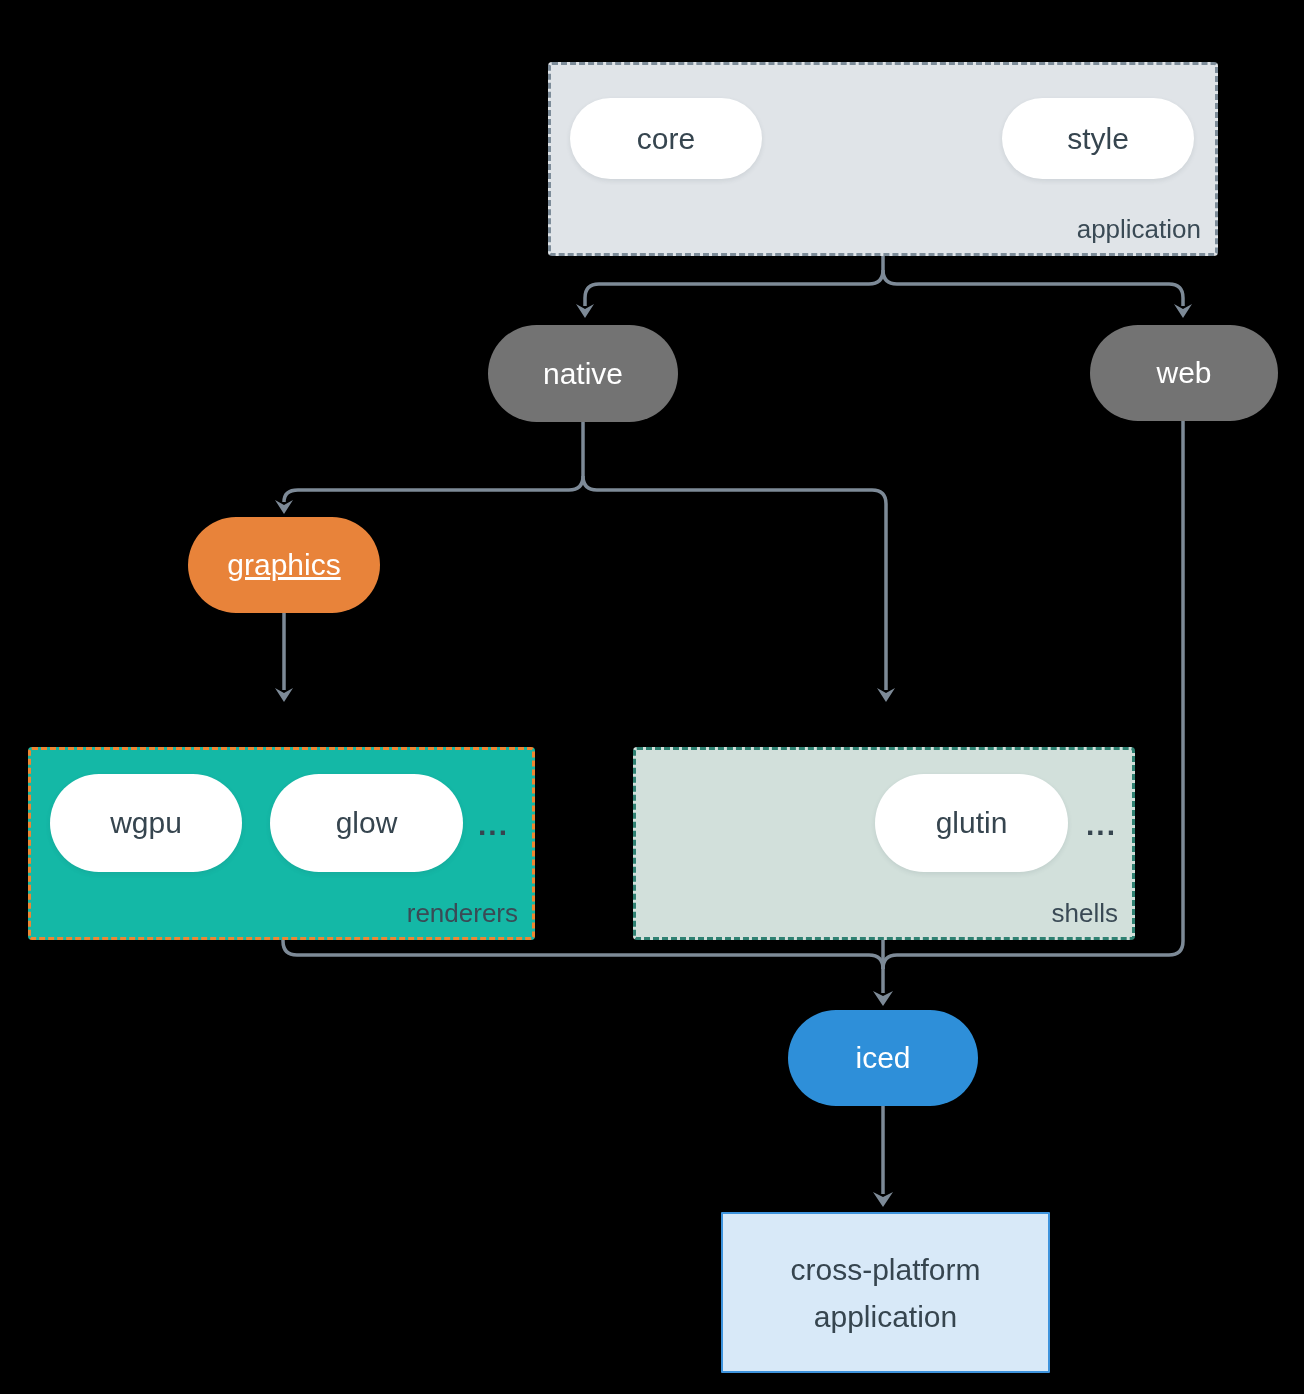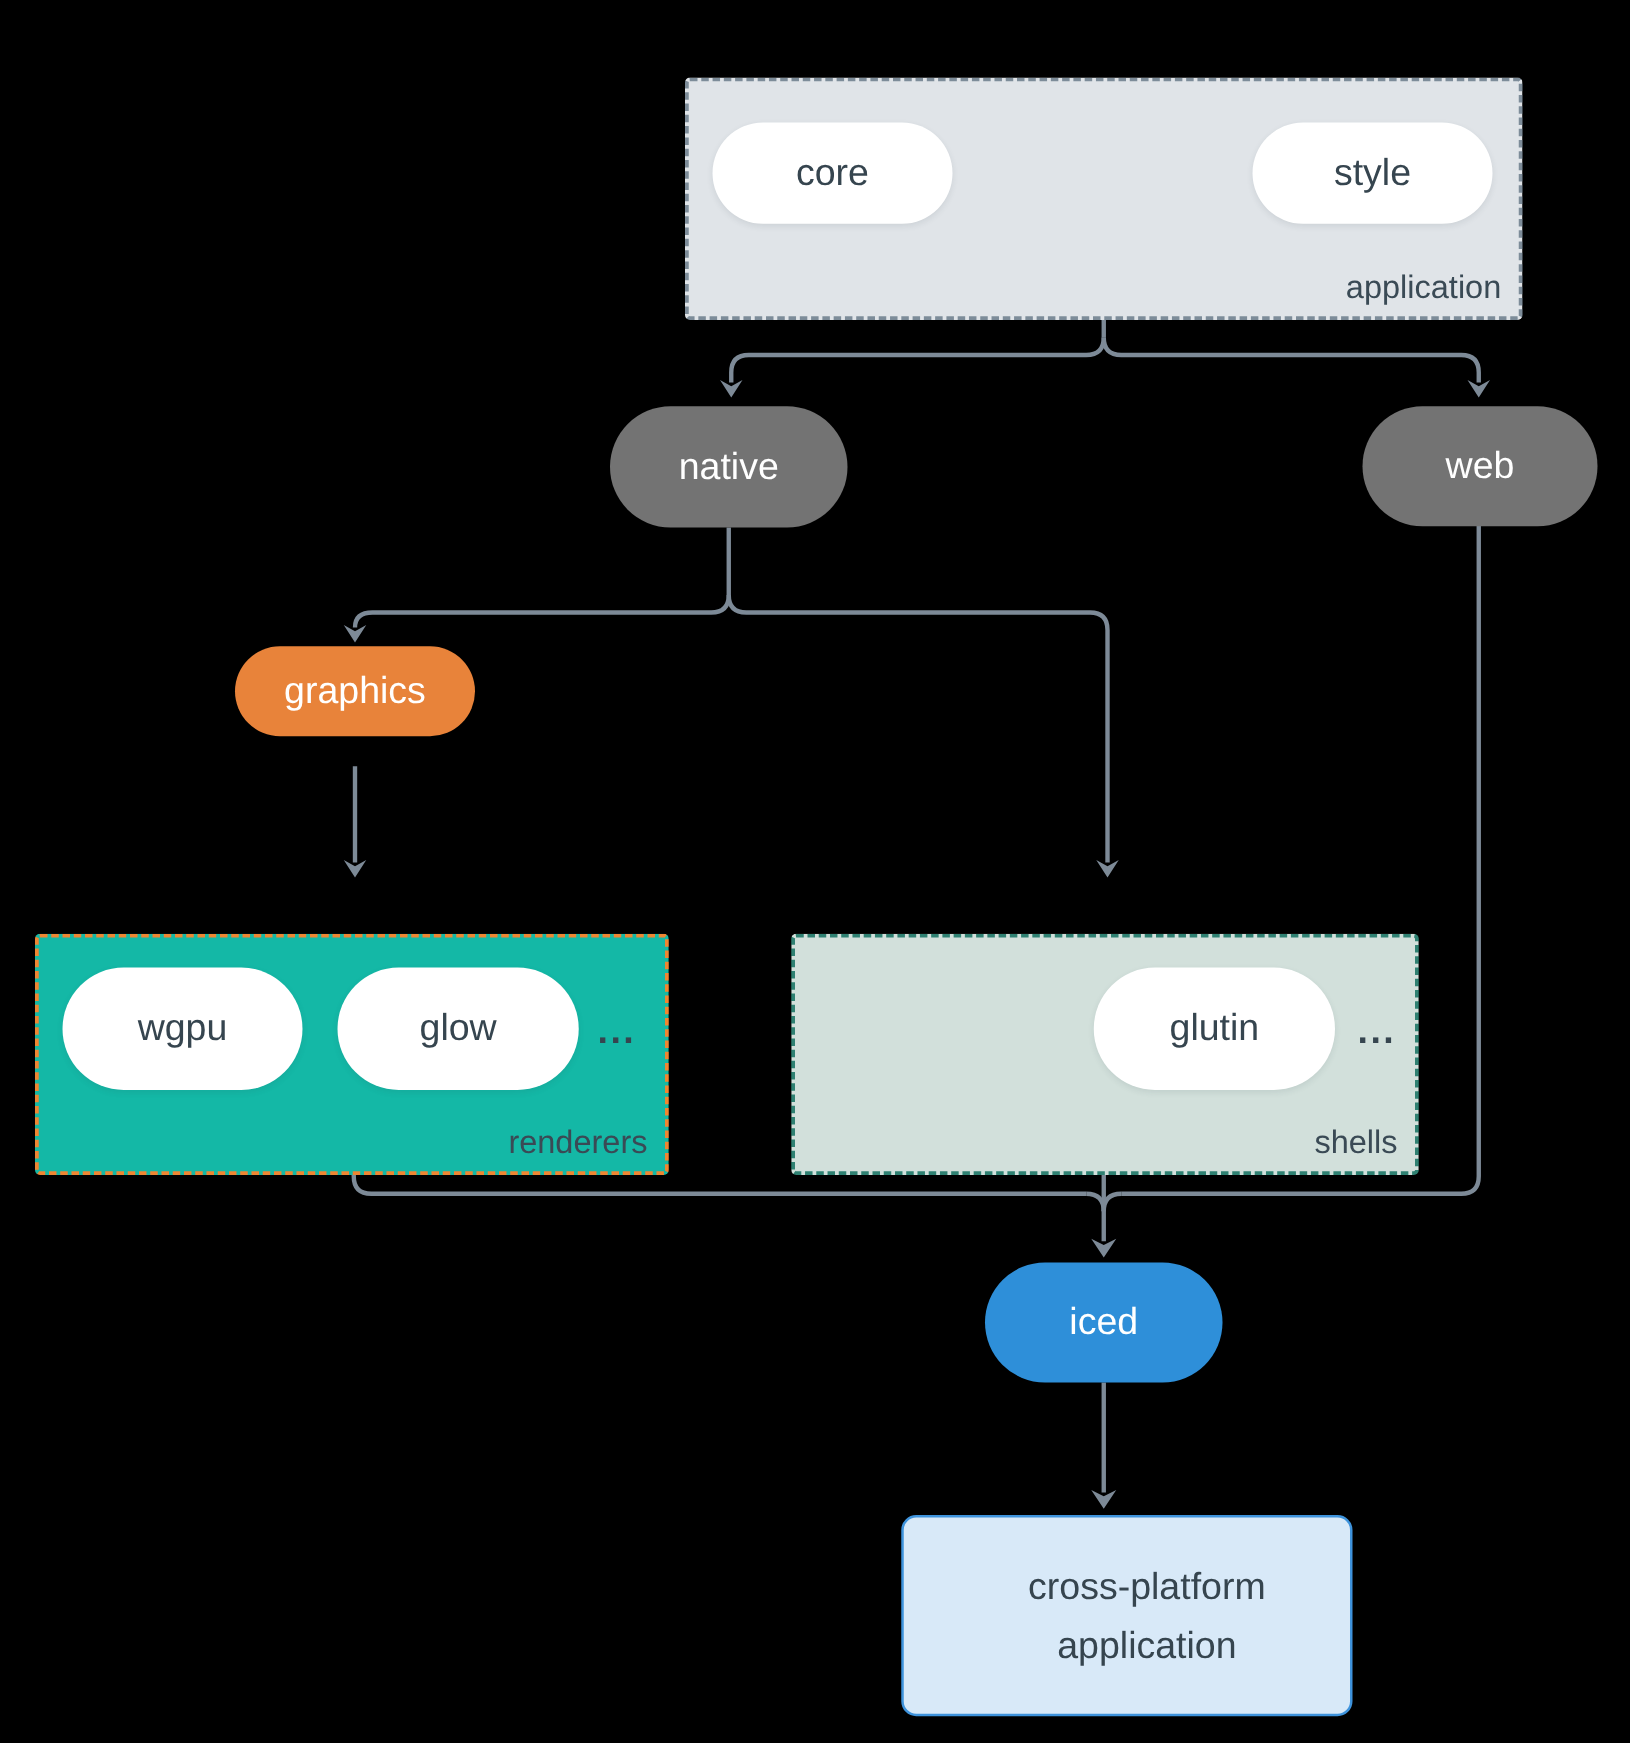--- a/index.html
+++ b/index.html
@@ -28,23 +28,23 @@
   .pill.purple{background:#737373;}
   .pill.orange{background:#e8833a;}
   .pill.blue{background:#2e8fd9;}
 
   .ellipsis{
     position:absolute;font-size:30px;font-weight:700;color:#36454f;letter-spacing:2px;
   }
 
   .app-box{
     position:absolute;left:721px;top:1212px;width:325px;height:157px;
-    background:#d8e9f8;border:2px solid #3e93dc;border-radius:12px;
+    background:#d8e9f8;border:2px solid #3e93dc;border-radius:1px;
     display:flex;flex-direction:column;align-items:center;justify-content:center;
-    font-size:30px;line-height:47px;color:#36454f;padding-left:32px;
+    font-size:30px;line-height:47px;color:#36454f;
   }
 </style>
 </head>
 <body>
 
 <div class="canvas">
 
   <svg class="connectors" viewBox="0 0 1304 1394">
     <g>
       <path class="line" d="M883 213 L883 270"></path>
@@ -80,21 +80,21 @@
 
   <div class="group foundations">
     <div class="pill" style="left:19px;top:33px;width:192px;height:81px;">core</div>
     <div class="pill" style="left:451px;top:33px;width:192px;height:81px;">style</div>
     <div class="group-label">application</div>
   </div>
 
   <div class="pill colored purple" style="left:488px;top:325px;width:190px;height:97px;">native</div>
   <div class="pill colored purple" style="left:1090px;top:325px;width:188px;height:96px;">web</div>
 
-  <div class="pill colored orange" style="left:188px;top:517px;width:192px;height:72px;">graphics</div>
+  <div class="pill colored orange" style="left:188px;top:517px;width:192px;height:96px;text-decoration:underline;">graphics</div>
 
   <div class="group renderers">
     <div class="pill" style="left:19px;top:24px;width:192px;height:98px;">wgpu</div>
     <div class="pill" style="left:239px;top:24px;width:193px;height:98px;">glow</div>
     <div class="ellipsis" style="left:447px;top:58px;">...</div>
     <div class="group-label">renderers</div>
   </div>
 
   <div class="group shells">
     <div class="pill" style="left:239px;top:24px;width:193px;height:98px;">glutin</div>

